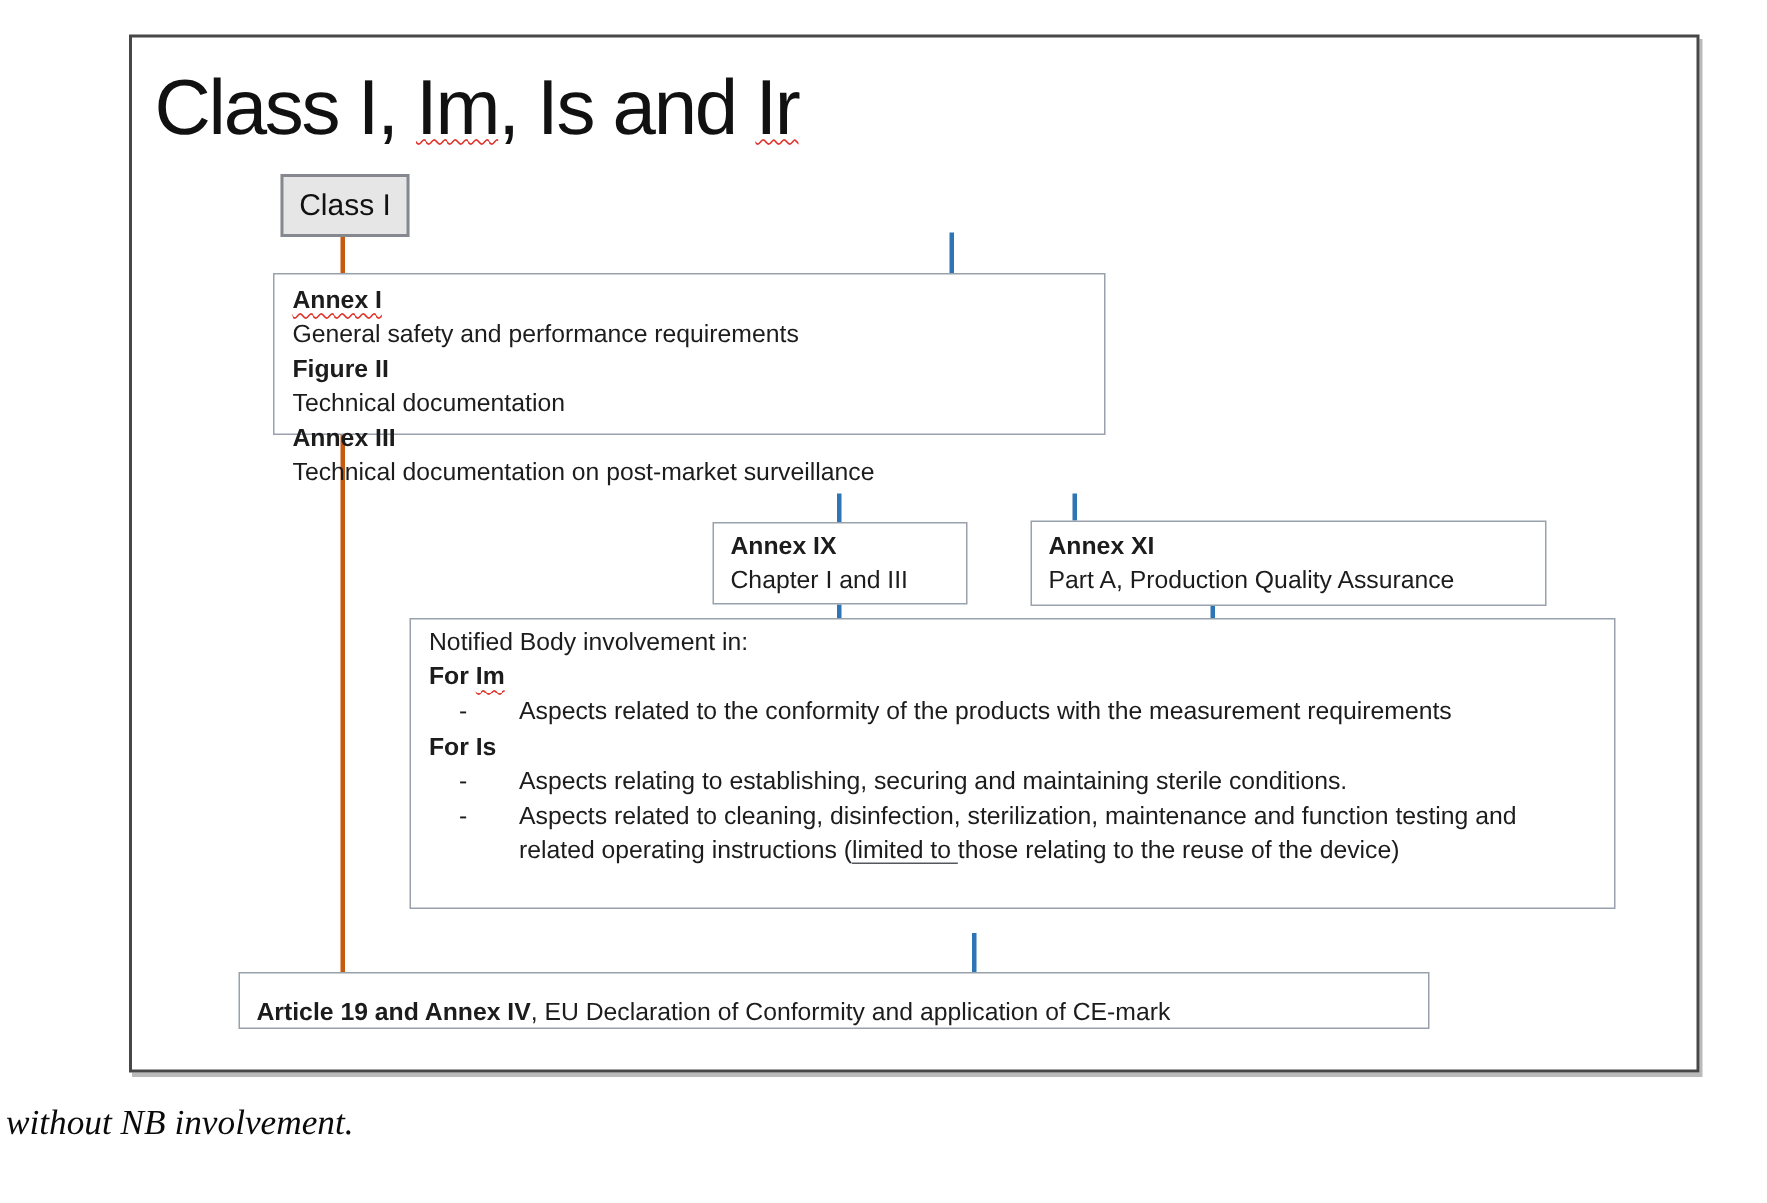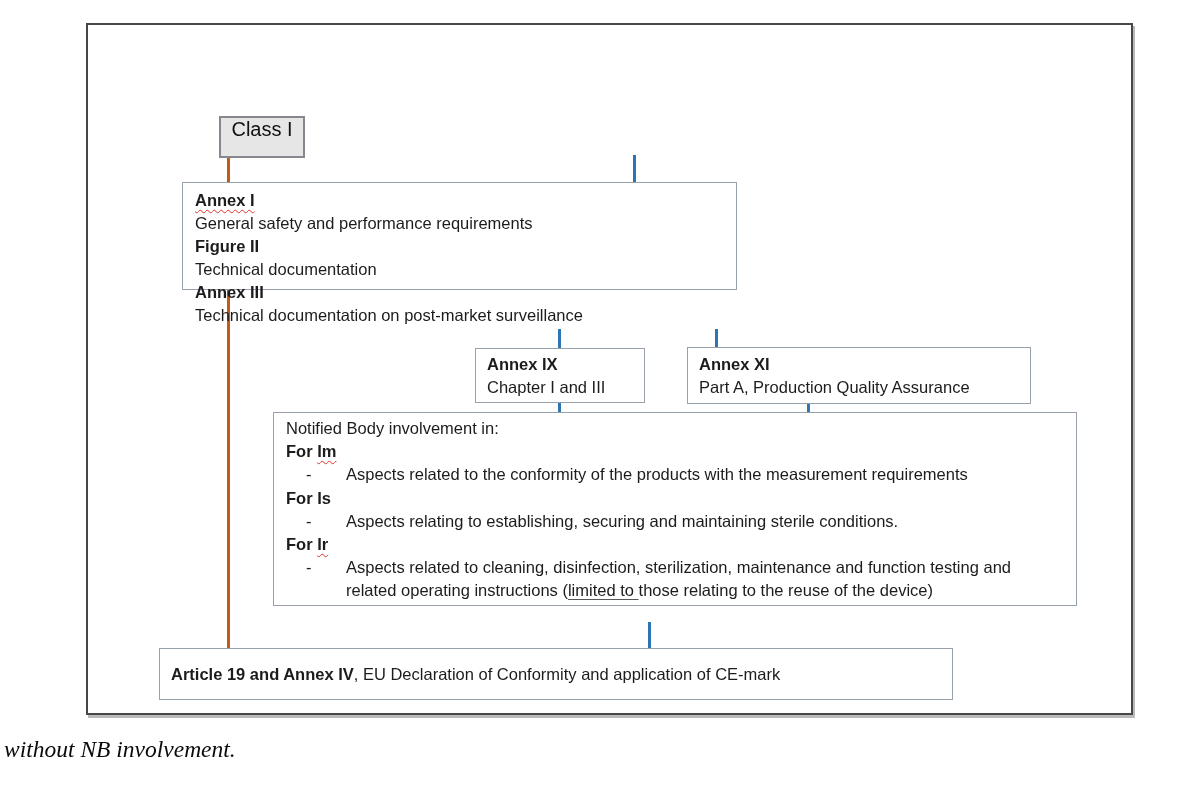--- a/index.html
+++ b/index.html
@@ -8,32 +8,32 @@
 
   
   .frame{position:absolute;left:86px;top:23px;width:1043px;height:688px;
          border:2px solid #474747;background:#ffffff;
          box-shadow:2px 3px 0 rgba(130,130,130,.55);}
 
   .slide-title{position:absolute;left:103px;top:42px;font-size:52px;letter-spacing:-1.5px;
                color:#111;white-space:nowrap;z-index:3;}
 
   .hbox{position:absolute;background:#E7E6E6;border:2px solid #85898f;z-index:2;
-        display:flex;justify-content:center;font-size:20px;color:#111;margin-left:32px;}
+        display:flex;align-items:center;justify-content:center;font-size:20px;color:#111;}
   .box-class1{left:187px;top:116px;width:82px;height:38px;}
   .box-classim{left:476px;top:116px;width:317px;height:38px;}
 
   .wbox{position:absolute;background:#ffffff;border:1.5px solid #98a1ac;z-index:2;
         font-size:16.5px;color:#1c1c1c;box-sizing:border-box;}
   .box-annex{left:182px;top:182px;width:555px;height:108px;padding:6px 12px;line-height:23px;}
   .box-ix{left:475px;top:348px;width:170px;height:55px;padding:4px 11px;line-height:23px;}
   .box-xi{left:687px;top:347px;width:344px;height:57px;padding:5px 11px;line-height:23px;}
   .box-nb{left:273px;top:412px;width:804px;height:194px;padding:4px 12px;line-height:23.2px;}
-  .box-article{left:159px;top:648px;width:794px;height:52px;display:flex;align-items:flex-start;
-               padding:16px 0 0 11px;}
+  .box-article{left:159px;top:648px;width:794px;height:38px;display:flex;align-items:flex-end;
+               padding:4px 0 0 11px;}
 
   .ln{white-space:nowrap;}
   .bullet{position:relative;padding-left:60px;white-space:normal;}
   .dash{position:absolute;left:20px;top:0;}
 
   .b{font-weight:bold;}
   .sq{text-decoration:underline;text-decoration-style:wavy;text-decoration-color:#e0342b;
       text-decoration-thickness:1px;text-underline-offset:3px;}
   .b.sq{font-weight:bold;}
   .u{text-decoration:underline;text-decoration-color:#55585c;text-underline-offset:3px;margin-top:38px;}
@@ -56,20 +56,21 @@
            color:#0a0a0a;line-height:31px;}
   .caption .j{text-align:justify;text-align-last:justify;}
 </style>
 </head>
 <body>
 
 <div class="page">
 
   <div class="frame"></div>
 
+  <div class="slide-title"><span>Class I, </span><span class="sq">Im</span><span>, Is and </span><span class="sq">Ir</span></div>
 
   <div class="vline orange l-class1"></div>
   <div class="vline blue l-classim"></div>
   <div class="vline blue l-annex-ix"></div>
   <div class="vline blue l-annex-xi"></div>
   <div class="vline blue l-ix-nb"></div>
   <div class="vline blue l-xi-nb"></div>
   <div class="vline blue l-nb-article"></div>
 
   <div class="hbox box-class1">
@@ -94,21 +95,20 @@
     <div class="ln"><span class="b">Annex XI</span></div>
     <div class="ln"><span>Part A, Production Quality Assurance</span></div>
   </div>
 
   <div class="wbox box-nb">
     <div class="ln"><span>Notified Body involvement in:</span></div>
     <div class="ln"><span class="b">For </span><span class="b sq">Im</span></div>
     <div class="bullet"><span class="dash">-</span><span>Aspects related to the conformity of the products with the measurement requirements</span></div>
     <div class="ln"><span class="b">For Is</span></div>
     <div class="bullet"><span class="dash">-</span><span>Aspects relating to establishing, securing and maintaining sterile conditions.</span></div>
-    <div class="ln"><span class="b">For </span><span class="b sq">Ir</span></div>
     <div class="bullet"><span class="dash">-</span><span>Aspects related to cleaning, disinfection, sterilization, maintenance and function testing and related operating instructions (</span><span class="u">limited to </span><span>those relating to the reuse of the device)</span></div>
   </div>
 
   <div class="wbox box-article">
     <div class="ln"><span class="b">Article 19 and Annex IV</span><span>, EU Declaration of Conformity and application of CE-mark</span></div>
   </div>
 
   <div class="caption">
     <div><span>without NB involvement.</span></div>
   </div>

